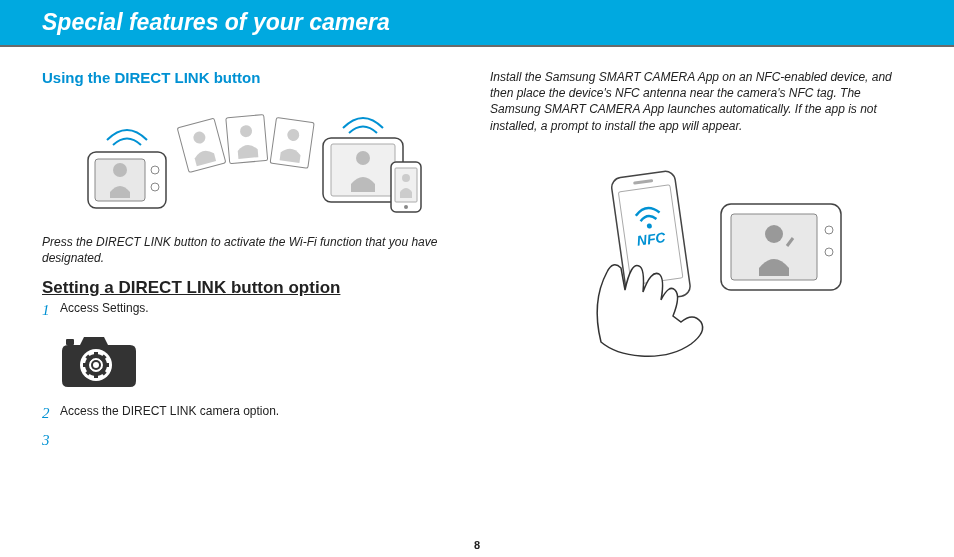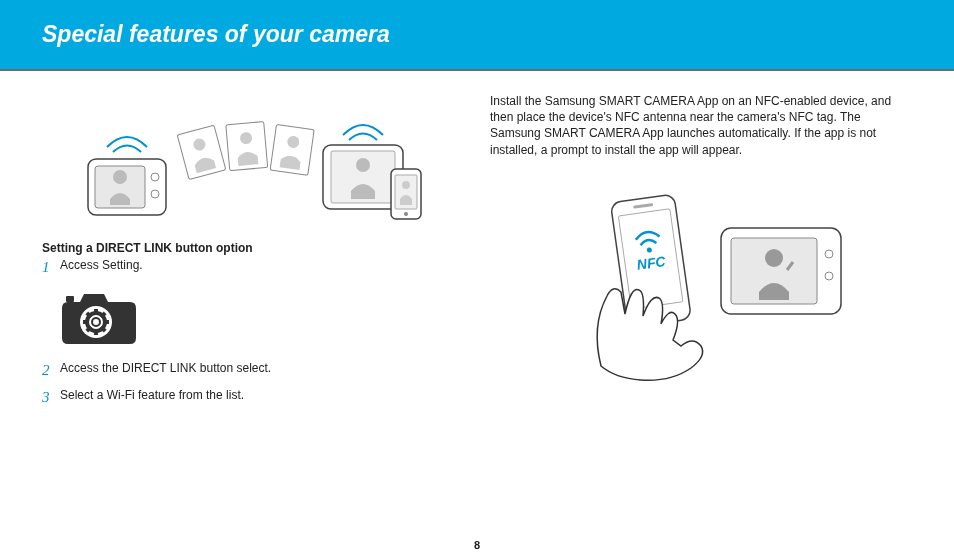--- a/index.html
+++ b/index.html
@@ -7,21 +7,21 @@
     font-family: -apple-system, "Segoe UI", Arial, sans-serif;
     background: #fff;
     width: 954px;
     height: 557px;
     overflow: hidden;
     color: #222;
     position: relative;
   }
   .banner {
     background: #00a9e0;
-    height: 71px;
+    height: 47px;
     display: flex;
     align-items: center;
     padding-left: 42px;
     border-bottom: 2px solid #6a6a6a;
   }
   .banner-title {
     color: #fff;
     font-size: 23px;
     font-weight: 700;
     font-style: italic;
@@ -43,25 +43,27 @@
   }
   .illus-box {
     margin: 6px auto 14px auto;
     display: flex;
     justify-content: center;
   }
   .para {
     font-size: 12px;
     line-height: 1.35;
     margin-bottom: 12px;
+    font-style: italic;
   }
   .subhead {
-    font-size: 12px;
+    font-size: 17px;
     font-weight: 700;
     margin-bottom: 2px;
+    text-decoration: underline;
   }
   .steps {
     list-style: none;
     font-size: 12px;
   }
   .steps li {
     display: flex;
     align-items: flex-start;
     margin-bottom: 6px;
     line-height: 1.4;
@@ -92,20 +94,21 @@
 </head>
 <body>
 
 <div class="banner">
   <div class="banner-title">Special features of your camera</div>
 </div>
 
 <div class="content">
 
   <div class="col">
+    <div class="section-title">Using the DIRECT LINK button</div>
 
     <div class="illus-box">
       <svg width="360" height="128" viewBox="0 0 360 128">
 
         <rect x="15" y="60" width="78" height="56" rx="8" fill="#fff" stroke="#444" stroke-width="1.5"></rect>
         <rect x="22" y="67" width="50" height="42" rx="3" fill="#e8e8e8" stroke="#888"></rect>
         <circle cx="82" cy="78" r="4" fill="none" stroke="#888"></circle>
         <circle cx="82" cy="95" r="4" fill="none" stroke="#888"></circle>
 
         <circle cx="47" cy="78" r="7" fill="#bbb"></circle>
@@ -139,26 +142,27 @@
         <path d="M276 41 Q290 28 304 41" fill="none" stroke="#0091d3" stroke-width="2"></path>
 
         <rect x="318" y="70" width="30" height="50" rx="5" fill="#fff" stroke="#444" stroke-width="1.5"></rect>
         <rect x="322" y="76" width="22" height="34" rx="1" fill="#f0f0f0" stroke="#aaa"></rect>
         <circle cx="333" cy="115" r="2" fill="#888"></circle>
         <circle cx="333" cy="86" r="4" fill="#ccc"></circle>
         <path d="M327 100 Q333 92 339 100 L339 106 L327 106 Z" fill="#ccc"></path>
       </svg>
     </div>
 
+    <p class="para">Press the DIRECT LINK button to activate the Wi-Fi function that you have designated.</p>
     <p class="subhead">Setting a DIRECT LINK button option</p>
 
     <ol class="steps">
       <li>
         <span class="step-num">1</span>
-        <span>Access Setting.</span>
+        <span>Access Settings.</span>
       </li>
     </ol>
 
     <div class="camera-icon-wrap">
       <svg width="78" height="58" viewBox="0 0 78 58">
         <path d="M8 14 L20 14 L24 6 L44 6 L48 14 L70 14 Q76 14 76 20 L76 50 Q76 56 70 56 L8 56 Q2 56 2 50 L2 20 Q2 14 8 14 Z" fill="#333"></path>
         <rect x="6" y="8" width="8" height="6" rx="1" fill="#333"></rect>
         <circle cx="36" cy="34" r="16" fill="#fff"></circle>
 
         <g transform="translate(36,34)">
@@ -175,25 +179,24 @@
           </g>
           <circle r="9" fill="none" stroke="#333" stroke-width="4"></circle>
           <circle r="3" fill="#fff"></circle>
         </g>
       </svg>
     </div>
 
     <ol class="steps">
       <li>
         <span class="step-num">2</span>
-        <span>Access the DIRECT LINK button select.</span>
+        <span>Access the DIRECT LINK camera option.</span>
       </li>
       <li>
         <span class="step-num">3</span>
-        <span>Select a Wi-Fi feature from the list.</span>
       </li>
     </ol>
   </div>
 
   <div class="col">
     <p class="para">Install the Samsung SMART CAMERA App on an NFC-enabled device, and then place the device's NFC antenna near the camera's NFC tag. The Samsung SMART CAMERA App launches automatically. If the app is not installed, a prompt to install the app will appear.</p>
 
     <div class="illus-box" style="margin-top:18px;">
       <svg width="320" height="210" viewBox="0 0 320 210">
 

